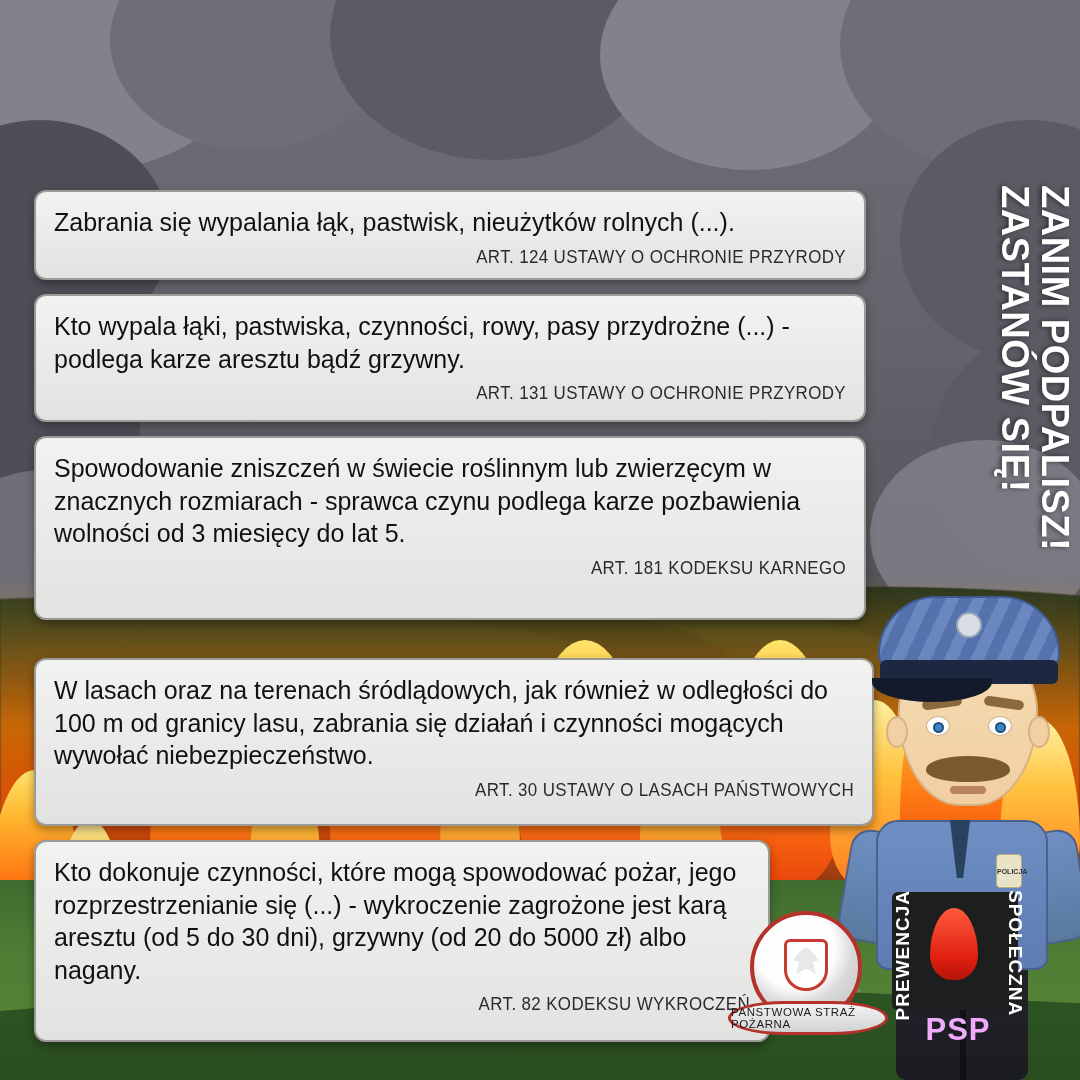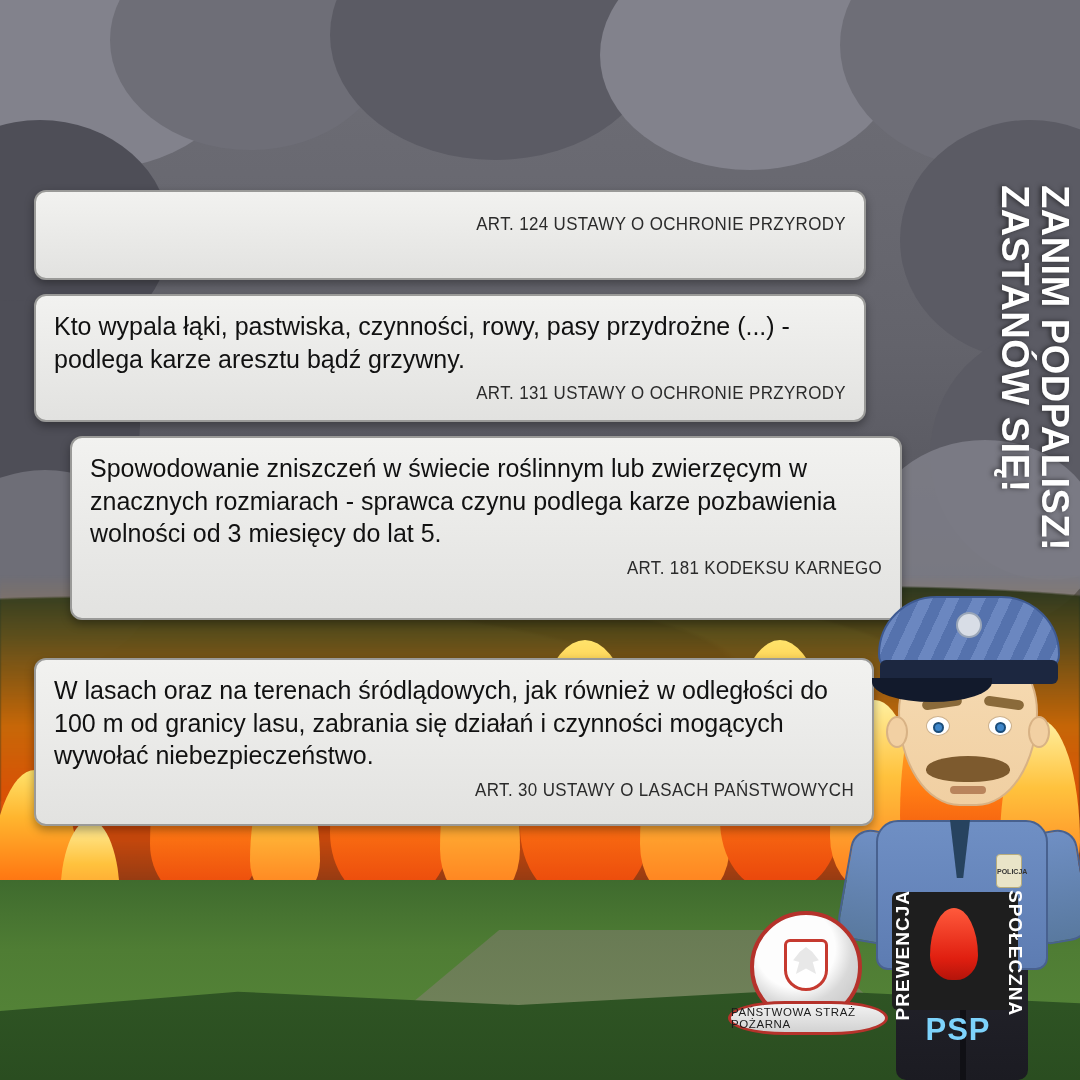--- a/index.html
+++ b/index.html
@@ -107,21 +107,21 @@
   .src{
     display:block;text-align:right;margin-top:8px;
     font-size:18px;color:#2b2b2b;letter-spacing:.4px;
     font-family:"Liberation Sans", sans-serif;
     transform:scaleX(.94);transform-origin:right center;
     white-space:nowrap;
   }
 
   #card0{left:34px;top:190px;width:832px;height:90px;}
   #card1{left:34px;top:294px;width:832px;height:128px;}
-  #card2{left:34px;top:436px;width:832px;height:184px;margin-left:36px;}
+  #card2{left:34px;top:436px;width:832px;height:184px;}
   #card3{left:34px;top:658px;width:840px;height:168px;}
   #card4{left:34px;top:840px;width:736px;height:202px;}
 
   
   .psp-emblem{position:absolute;left:718px;top:905px;width:180px;height:140px;}
   .psp-circle{
     position:absolute;left:32px;top:6px;width:112px;height:112px;border-radius:50%;
     background:radial-gradient(circle at 40% 32%,#fdfdfd 0 42%,#d9d9d9 60%,#bdbdbd 100%);
     border:4px solid #b5322b;box-sizing:border-box;
   }
@@ -154,21 +154,21 @@
     border-radius:50% 50% 46% 46% / 66% 66% 34% 34%;
   }
   .prew-word{
     position:absolute;color:#fff;font-weight:bold;font-size:19px;
     writing-mode:vertical-rl;letter-spacing:1px;
   }
   .prew-word.l{left:14px;top:4px;transform:rotate(180deg);}
   .prew-word.r{right:12px;top:4px;}
   .prew-psp{
     position:absolute;left:0;top:126px;width:160px;text-align:center;
-    color:#7dd3fc;font-weight:bold;font-size:31px;letter-spacing:1px;
+    color:#f0abfc;font-weight:bold;font-size:31px;letter-spacing:1px;
   }
 
   
   .cop{position:absolute;left:838px;top:520px;width:250px;height:560px;}
   .cop-legs{
     position:absolute;left:58px;top:330px;width:132px;height:230px;
     background:linear-gradient(180deg,#2b2b33 0%,#1b1b22 100%);
     border-radius:16px 16px 10px 10px;
   }
   .cop-leg-split{
@@ -272,38 +272,43 @@
   <div class="path"></div>
   <div class="ground-dark"></div>
 
 
   <div class="side-slogan">
     <div class="ln">ZANIM PODPALISZ!</div>
     <div class="ln">ZASTANÓW SIĘ!</div>
   </div>
 
   <div class="card" id="card0">
+    <p>Zabrania się wypalania łąk, pastwisk, nieużytków rolnych (...).</p>
     <span class="src">ART. 124 USTAWY O OCHRONIE PRZYRODY</span>
   </div>
 
   <div class="card" id="card1">
     <p>Kto wypala łąki, pastwiska, czynności, rowy, pasy przydrożne (...) - podlega karze aresztu bądź grzywny.</p>
     <span class="src">ART. 131 USTAWY O OCHRONIE PRZYRODY</span>
   </div>
 
   <div class="card" id="card2">
     <p>Spowodowanie zniszczeń w świecie roślinnym lub zwierzęcym w znacznych rozmiarach - sprawca czynu podlega karze pozbawienia wolności od 3 miesięcy do lat 5.</p>
     <span class="src">ART. 181 KODEKSU KARNEGO</span>
   </div>
 
   <div class="card" id="card3">
     <p>W lasach oraz na terenach śródlądowych, jak również w odległości do 100 m od granicy lasu, zabrania się działań i czynności mogących wywołać niebezpieczeństwo.</p>
     <span class="src">ART. 30 USTAWY O LASACH PAŃSTWOWYCH</span>
   </div>
 
+  <div class="card" id="card4">
+    <p>Kto dokonuje czynności, które mogą spowodować pożar, jego rozprzestrzenianie się (...) - wykroczenie zagrożone jest karą aresztu (od 5 do 30 dni), grzywny (od 20 do 5000 zł) albo nagany.</p>
+    <span class="src">ART. 82 KODEKSU WYKROCZEŃ</span>
+  </div>
 
   <div class="cop">
     <div class="cop-legs"></div>
     <div class="cop-leg-split"></div>
     <div class="cop-arm left"></div>
     <div class="cop-arm right"></div>
     <div class="cop-torso"></div>
     <div class="cop-tie"></div>
     <div class="cop-badge">POLICJA</div>
     <div class="cop-head"></div>

